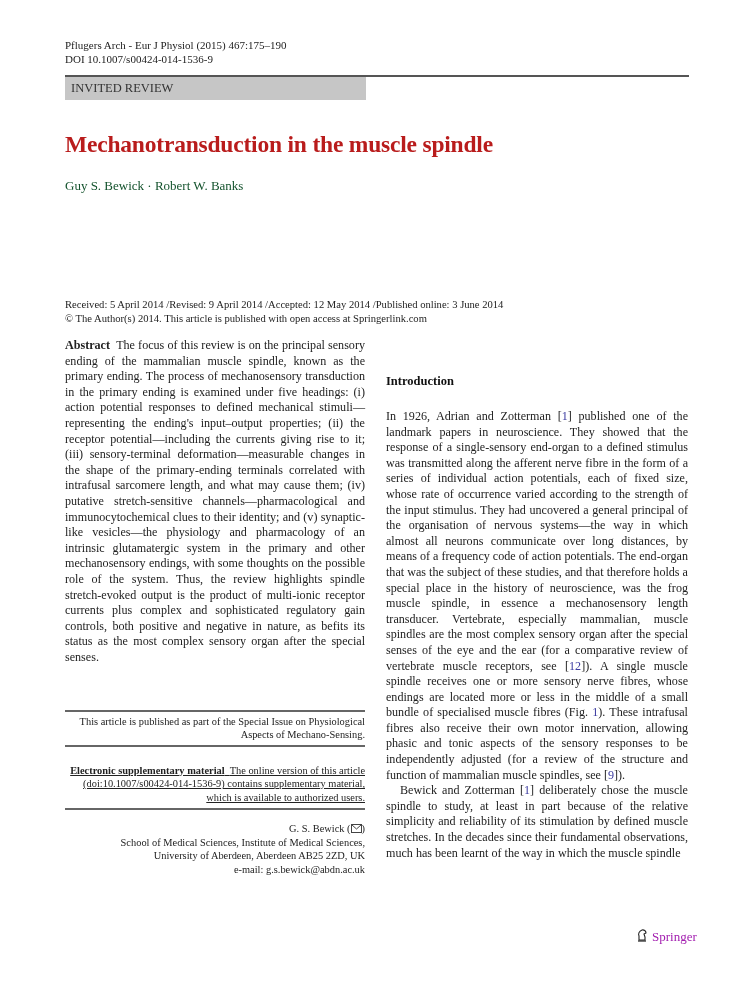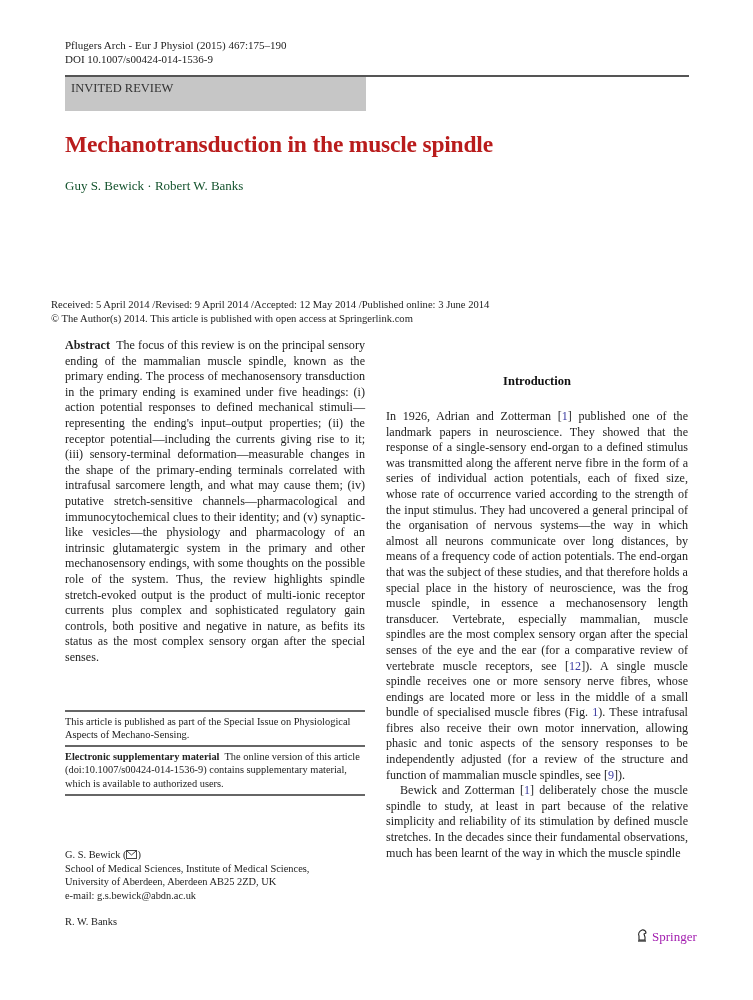--- a/index.html
+++ b/index.html
@@ -1,31 +1,31 @@
 <!DOCTYPE html>
 <html><head>
   <meta charset="utf-8">
   <style>
     html, body { margin: 0; padding: 0; background: #ffffff; }
     body { width: 753px; height: 1000px; position: relative; overflow: hidden;
            font-family: "Liberation Serif", serif; color: #222; }
     .abs { position: absolute; }
     .hdr { left: 65px; top: 38px; font-size: 11px; line-height: 14px; color: #222; }
     .rule-top { left: 65px; top: 75px; width: 624px; height: 2px; background: #555; }
-    .badge { left: 65px; top: 77px; width: 301px; height: 34px; background: #c6c6c6;
+    .badge { left: 65px; top: 77px; width: 301px; height: 23px; background: #c6c6c6;
              font-size: 12.5px; line-height: 23px; padding-left: 6px; box-sizing: border-box; color: #333; }
     .title { left: 65px; top: 131px; font-size: 23.5px; font-weight: bold; color: #b91c1c; letter-spacing: -0.2px; }
     .authors { left: 65px; top: 178px; font-size: 13px; font-weight: normal; color: #14532d; }
-    .dates { left: 51px; top: 298px; font-size: 10.6px; line-height: 13.5px; color: #222; }
+    .dates { left: 65px; top: 298px; font-size: 10.6px; line-height: 13.5px; color: #222; }
     .col-left { left: 65px; top: 338px; width: 300px; }
     .col-right { left: 386px; top: 338px; width: 302px; }
     .body-text { font-size: 12.1px; line-height: 15.6px; text-align: justify; color: #222; margin: 0; }
     .lbl { font-weight: bold; }
     .kw { font-size: 12.1px; line-height: 15.6px; margin: 0; color: #222; }
-    .h-intro { font-size: 12.5px; font-weight: bold; margin: 0; color: #111; text-align: center; }
+    .h-intro { font-size: 12.5px; font-weight: bold; margin: 0; color: #111; }
     .ref { color: #3b3ba0; }
     .indent { text-indent: 14px; }
     .note-rule { height: 1.5px; background: #666; width: 300px; }
     .note { font-size: 10.4px; line-height: 13.4px; color: #222; margin: 0; }
     .springer { left: 635px; top: 928px; font-size: 13px; color: #a21caf; display: flex; align-items: center; gap: 3px; }
     .springer svg { width: 14px; height: 14px; }
   </style>
 </head>
 <body>
 
@@ -43,43 +43,42 @@
   <div>Received: 5 April 2014 /Revised: 9 April 2014 /Accepted: 12 May 2014 /Published online: 3 June 2014</div>
   <div>© The Author(s) 2014. This article is published with open access at Springerlink.com</div>
 </div>
 
 <div class="abs col-left">
   <p class="body-text">
     <span class="lbl">Abstract</span>&nbsp;
     <span>The focus of this review is on the principal sensory ending of the mammalian muscle spindle, known as the primary ending. The process of mechanosensory transduction in the primary ending is examined under five headings: (i) action potential responses to defined mechanical stimuli—representing the ending's input–output properties; (ii) the receptor potential—including the currents giving rise to it; (iii) sensory-terminal deformation—measurable changes in the shape of the primary-ending terminals correlated with intrafusal sarcomere length, and what may cause them; (iv) putative stretch-sensitive channels—pharmacological and immunocytochemical clues to their identity; and (v) synaptic-like vesicles—the physiology and pharmacology of an intrinsic glutamatergic system in the primary and other mechanosensory endings, with some thoughts on the possible role of the system. Thus, the review highlights spindle stretch-evoked output is the product of multi-ionic receptor currents plus complex and sophisticated regulatory gain controls, both positive and negative in nature, as befits its status as the most complex sensory organ after the special senses.</span>
   </p>
 
-  <div style="position:absolute; top:372px; left:0; width:300px;">
+  <div style="position:absolute; top:372px; left:0; width:300px;text-align:right;">
     <div class="note-rule"></div>
     <p class="note" style="padding:3px 0 4px 0;">This article is published as part of the Special Issue on Physiological Aspects of Mechano-Sensing.</p>
     <div class="note-rule"></div>
-    <p class="note" style="padding:3px 0 4px 0;">
+    <p class="note" style="padding:17px 0 4px 0;text-decoration:underline;">
       <span class="lbl">Electronic supplementary material</span>&nbsp;
       <span>The online version of this article (doi:10.1007/s00424-014-1536-9) contains supplementary material, which is available to authorized users.</span>
     </p>
     <div class="note-rule"></div>
-    <div class="note" style="padding-top:12px;margin-top:40px;">
+    <div class="note" style="padding-top:12px;">
       <div>
         <span>G. S. Bewick</span>
         (<span style="display:inline-block;vertical-align:-1px;"><svg width="11" height="9" viewBox="0 0 11 9">
               <rect x="0.5" y="0.5" width="10" height="8" fill="none" stroke="#444" stroke-width="1"></rect>
               <path d="M0.5 0.5 L5.5 5 L10.5 0.5" fill="none" stroke="#444" stroke-width="1"></path>
             </svg></span>)
       </div>
       <div>School of Medical Sciences, Institute of Medical Sciences,</div>
       <div>University of Aberdeen, Aberdeen AB25 2ZD, UK</div>
       <div>e-mail: g.s.bewick@abdn.ac.uk</div>
     </div>
     <div class="note" style="padding-top:13px;">
-      <div>R. W. Banks</div>
     </div>
   </div>
 </div>
 
 <div class="abs col-right">
   <h2 class="h-intro" style="margin-top:36px;">Introduction</h2>
   <p class="body-text" style="margin-top:20px;"><span>In 1926, Adrian and Zotterman [</span><span class="ref">1</span><span>] published one of the landmark papers in neuroscience. They showed that the response of a single-sensory end-organ to a defined stimulus was transmitted along the afferent nerve fibre in the form of a series of individual action potentials, each of fixed size, whose rate of occurrence varied according to the strength of the input stimulus. They had uncovered a general principal of the organisation of nervous systems—the way in which almost all neurons communicate over long distances, by means of a frequency code of action potentials. The end-organ that was the subject of these studies, and that therefore holds a special place in the history of neuroscience, was the frog muscle spindle, in essence a mechanosensory length transducer. Vertebrate, especially mammalian, muscle spindles are the most complex sensory organ after the special senses of the eye and the ear (for a comparative review of vertebrate muscle receptors, see [</span><span class="ref">12</span><span>]). A single muscle spindle receives one or more sensory nerve fibres, whose endings are located more or less in the middle of a small bundle of specialised muscle fibres (Fig. </span><span class="ref">1</span><span>). These intrafusal fibres also receive their own motor innervation, allowing phasic and tonic aspects of the sensory responses to be independently adjusted (for a review of the structure and function of mammalian muscle spindles, see [</span><span class="ref">9</span><span>]).</span></p>
   <p class="body-text indent"><span>Bewick and Zotterman [</span><span class="ref">1</span><span>] deliberately chose the muscle spindle to study, at least in part because of the relative simplicity and reliability of its stimulation by defined muscle stretches. In the decades since their fundamental observations, much has been learnt of the way in which the muscle spindle</span></p>
 </div>
 

